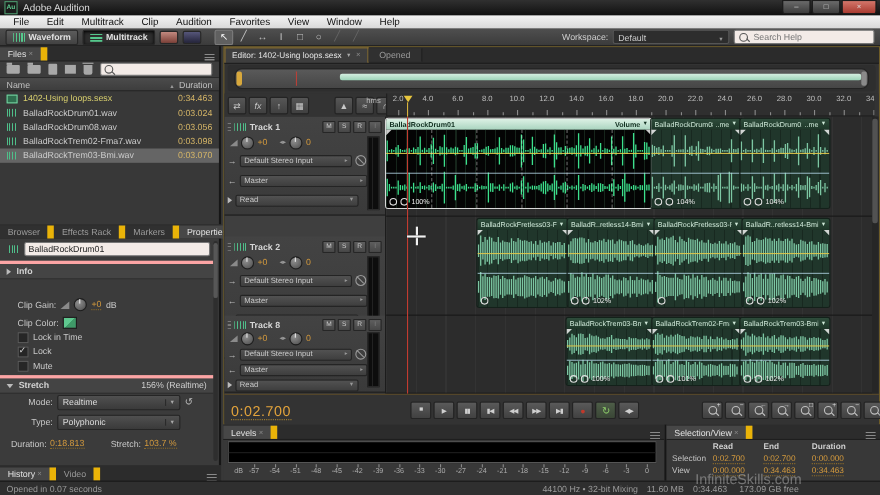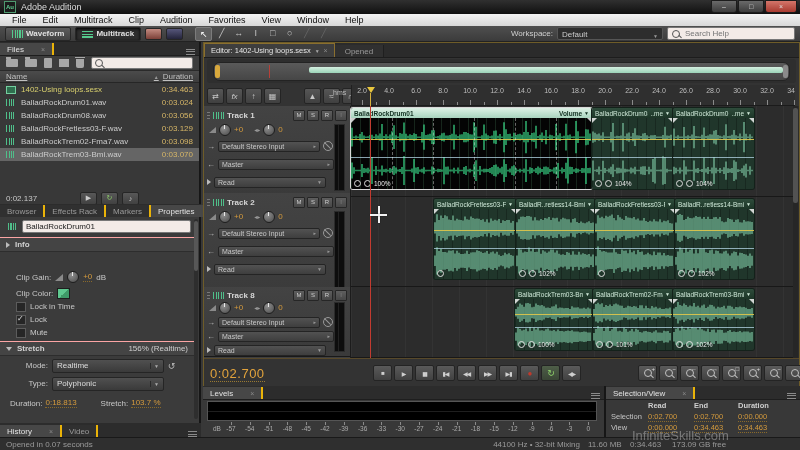--- a/index.html
+++ b/index.html
@@ -27,53 +27,53 @@
   .tool.dis{color:#666;}
   .wslabel{margin-left:auto;color:#cfcfcf;}
   .wsel{width:96px;height:11px;background:#2d2d2d;border:1px solid #555;border-radius:2px;display:flex;align-items:flex-end;padding:0 4px;color:#ccc;}
   .wsel .arr{margin-left:auto;font-size:5px;color:#999;}
   .searchbox{width:118px;height:11px;background:#f3ebe7;border:1px solid #777;border-radius:2px;display:flex;align-items:center;gap:3px;padding:0 4px;}
   .searchbox input{border:none;background:transparent;font-size:8px;color:#333;width:90px;outline:none;font-family:inherit;}
   .mag{position:relative;width:6px;height:6px;border:1.3px solid #555;border-radius:50%;flex:none;}
   .mag::after{content:"";position:absolute;width:4px;height:1.3px;background:#555;right:-3px;bottom:-1px;transform:rotate(45deg);}
   
   .ptabs{background:#2c2c2c;border-bottom:1px solid #1e1e1e;display:flex;align-items:flex-end;height:13px;}
-  .ptab{padding:0 7px;background:#303030;color:#9a9a9a;border-right:2px solid #eab308;height:12px;display:flex;gap:17px;align-items:center;white-space:nowrap;}
+  .ptab{padding:0 7px;background:#303030;color:#9a9a9a;border-right:6px solid #eab308;height:12px;display:flex;gap:2px;align-items:center;white-space:nowrap;}
   .ptab.active{background:#474747;color:#e2e2e2;}
   .closex{color:#8a8a8a;font-size:7px;}
   .pmenu{margin-left:auto;margin-right:4px;width:9px;height:7px;background:repeating-linear-gradient(0deg,#8a8a8a 0 1px,transparent 1px 2.5px);}
   
   #files{left:0;top:42px;width:201px;height:162px;background:#383838;border-right:2px solid #161616;box-sizing:border-box;}
   #fileicons{display:flex;align-items:center;gap:7px;height:14px;padding:0 6px;background:#3d3d3d;border-bottom:1px solid #2a2a2a;}
   .fi{background:#a8a8a8;}
   .fi.folder{width:12px;height:8px;border-radius:1px;position:relative;}
   .fi.folder::before{content:"";position:absolute;top:-2px;left:0;width:5px;height:2px;background:#a8a8a8;}
   .fi.page{width:8px;height:10px;border-radius:1px;}
   .fi.box{width:10px;height:8px;position:relative;}
   .fi.trash{width:8px;height:9px;border-radius:0 0 2px 2px;position:relative;}
   .fi.trash::before{content:"";position:absolute;top:-2px;left:-1px;width:10px;height:1.5px;background:#a8a8a8;}
   .fsearch{flex:1;height:10px;background:#f3ebe7;border:1px solid #777;border-radius:2px;display:flex;align-items:center;gap:3px;padding:0 3px;}
-  #filecols{display:flex;height:11px;background:linear-gradient(#4b4b4b,#3d3d3d);border-bottom:1px solid #262626;align-items:center;padding:0 6px;color:#c0c0c0;text-decoration:underline;}
+  #filecols{display:flex;height:11px;background:linear-gradient(#4b4b4b,#3d3d3d);border-bottom:1px solid #262626;align-items:flex-end;padding:0 6px;color:#c0c0c0;}
   .sortarr{margin-left:auto;font-size:5px;color:#999;padding-right:4px;}
   .file-row{display:flex;align-items:center;height:13px;padding:0 6px;gap:5px;}
   .file-row.sel{background:#656565;}
   .fwav{width:10px;height:7px;background:repeating-linear-gradient(90deg,#4fbf8a 0 1px,transparent 1px 2.5px);flex:none;}
   .fses{width:10px;height:8px;background:#2f6f4f;border:1px solid #73cf9f;box-sizing:border-box;flex:none;}
   .fname{white-space:nowrap;overflow:hidden;flex:1;color:#cccccc;}
   .fname.sess{color:#d9d06e;}
   .fdur{color:#d6b667;width:42px;text-align:right;flex:none;}
   #fhscroll{left:2px;top:101px;width:193px;height:6px;background:#2a2a2a;border-radius:3px;position:relative;}
   #fhscroll .thumb{position:absolute;left:2px;top:1px;width:72px;height:4px;background:#5c5c5c;border-radius:2px;}
   #ffooter{display:flex;align-items:center;gap:4px;padding:0 6px;height:14px;}
   .fbtn{width:15px;height:11px;background:linear-gradient(#585858,#414141);border:1px solid #262626;border-radius:2px;color:#ccc;font-size:7px;display:flex;align-items:center;justify-content:center;}
   
   #lefttabs{left:0;top:204px;width:201px;height:13px;}
   #properties{left:0;top:217px;width:201px;height:206px;background:#3b3b3b;border-right:2px solid #161616;box-sizing:border-box;}
   .prow{position:absolute;left:0;right:8px;display:flex;align-items:center;gap:4px;padding-left:8px;}
-  .psect{position:absolute;left:0;right:5px;display:flex;align-items:center;gap:5px;background:#444444;border-top:1px solid #fca5a5;border-bottom:1px solid #2d2d2d;padding:2px 6px;font-weight:bold;color:#d2d2d2;}
+  .psect{position:absolute;left:0;right:5px;display:flex;align-items:center;gap:5px;background:#444444;border-top:3px solid #fca5a5;border-bottom:1px solid #2d2d2d;padding:2px 6px;font-weight:bold;color:#d2d2d2;}
   .tri-r{width:0;height:0;border-left:4px solid #bbb;border-top:3px solid transparent;border-bottom:3px solid transparent;}
   .tri-d{width:0;height:0;border-top:4px solid #bbb;border-left:3.5px solid transparent;border-right:3.5px solid transparent;}
   .nameinput{flex:1;height:11px;background:#f3ebe7;border:1px solid #777;border-radius:2px;color:#222;font-size:8px;padding:0 3px;font-family:inherit;outline:none;}
   .knob{width:10px;height:10px;border-radius:50%;background:radial-gradient(circle at 35% 30%,#909090,#4a4a4a);border:1px solid #1e1e1e;position:relative;flex:none;}
   .knob::after{content:"";position:absolute;left:4px;top:0;width:1px;height:4px;background:#e8e8e8;}
   .fadetri{width:0;height:0;border-bottom:7px solid #8a8a8a;border-left:8px solid transparent;}
   .oval{color:#d49a3d;}
   .ovu{color:#d49a3d;border-bottom:1px dotted #8a6a2a;}
   .swatch{width:11px;height:9px;background:linear-gradient(135deg,#5fc88f 50%,#3f9a68 50%);border:1px solid #1e1e1e;}
   .cb{width:8px;height:8px;background:#262626;border:1px solid #5c5c5c;position:relative;flex:none;}
@@ -81,21 +81,21 @@
   .dd{height:12px;background:linear-gradient(#505050,#3a3a3a);border:1px solid #252525;border-radius:2px;display:flex;align-items:center;padding:0 4px;color:#dcdcdc;}
   .dd .arr{margin-left:auto;font-size:5px;color:#aaa;border-left:1px solid #2a2a2a;padding-left:3px;}
   #pscroll{position:absolute;right:1px;top:2px;width:4px;height:200px;background:#2e2e2e;border-radius:2px;}
   #pscroll .thumb{position:absolute;top:2px;left:0;width:4px;height:50px;background:#575757;border-radius:2px;}
   
   #bltabs{left:0;top:423px;width:201px;height:14px;}
   #statusbar{left:0;top:437px;width:800px;height:13px;background:#2f2f2f;border-top:1px solid #191919;box-sizing:border-box;color:#9a9a9a;}
   #statusbar span{position:absolute;top:2px;}
   
   #editor{left:203px;top:42px;width:597px;height:344px;background:#333;border:1px solid #6e5c28;box-sizing:border-box;}
-  .etabbar{position:absolute;left:0;top:0;right:0;height:14px;background:#2b2b2b;border-bottom:1px solid #1d1d1d;display:flex;align-items:flex-end;}
+  .etabbar{position:absolute;left:0;top:0;right:0;height:14px;background:#2b2b2b;border-bottom:1px solid #1d1d1d;display:flex;align-items:center;}
   .etab{height:13px;display:flex;align-items:center;gap:4px;padding:0 6px;background:#3e3e3e;border:1px solid #8a6f2f;border-bottom:none;color:#e6e6e6;white-space:nowrap;}
   .etab .arr{font-size:5px;color:#aaa;}
   .etab2{height:12px;display:flex;align-items:center;padding:0 10px;background:#303030;border-right:1px solid #1f1f1f;color:#9a9a9a;}
   #navigator{position:absolute;left:3px;top:16px;right:3px;height:24px;background:#2e2e2e;border-radius:3px;}
   #navbar{position:absolute;left:6px;right:6px;top:3px;height:17px;background:linear-gradient(#5a5a5a,#464646);border:1px solid #232323;border-radius:7px;}
   #navband{position:absolute;left:95px;right:6px;top:4px;height:6px;background:linear-gradient(#d5efe1,#9cd4b8);border-radius:2px;}
   #navline{position:absolute;left:55px;top:2px;width:1px;height:13px;background:#b84038;}
   .navhandle{position:absolute;top:2px;width:5px;height:13px;border-radius:2px;}
   
   #rulerrow{position:absolute;left:0;top:42px;right:0;height:21px;background:#333;}
@@ -261,42 +261,31 @@
           <div class="fname">BalladRockDrum01.wav</div>
           <div class="fdur">0:03.024</div>
         </div>
         <div class="file-row">
           <div class="fwav"></div>
           <div class="fname">BalladRockDrum08.wav</div>
           <div class="fdur">0:03.056</div>
         </div>
         <div class="file-row">
           <div class="fwav"></div>
-          <div class="fname">BalladRockFretless03-F.wav</div>
-          <div class="fdur">0:03.129</div>
-        </div>
-        <div class="file-row">
-          <div class="fwav"></div>
           <div class="fname">BalladRockTrem02-Fma7.wav</div>
           <div class="fdur">0:03.098</div>
         </div>
         <div class="file-row sel">
           <div class="fwav"></div>
           <div class="fname">BalladRockTrem03-Bmi.wav</div>
           <div class="fdur">0:03.070</div>
         </div>
       </div>
     <div id="fhscroll" class="abs" style="top:143px;">
         <div class="thumb"></div>
-      </div>
-    <div id="ffooter" class="abs" style="left:0;top:149px;width:199px;">
-      <span style="width:70px;">0:02.137</span>
-    <div class="fbtn">▶</div>
-        <div class="fbtn" style="color: rgb(142, 208, 106);">↻</div>
-        <div class="fbtn">♪</div>
       </div>
   </div>
 
   <div id="lefttabs" class="abs ptabs">
       <div class="ptab">
         <div>Browser</div>
       </div>
       <div class="ptab">
         <div>Effects Rack</div>
       </div>
@@ -526,21 +515,21 @@
               </div>
             </div>
             <div class="hrow" style="left: 3px; top: 70px; width: 140px; height: 12px;">
               <div class="tri-r"></div>
               <div class="hsel" style="width: 112px;">
                 <div>Read</div>
                 <div class="arr">▼</div>
               </div>
             </div>
           </div>
-          <div class="thead" style="position: absolute; left: 0px; top: 87px; width: 146px; height: 111px;">
+          <div class="thead" style="position: absolute; left: 0px; top: 109px; width: 146px; height: 111px;">
             <div class="hrow" style="left: 3px; top: 4px; width: 140px; height: 10px;">
               <div class="grip"></div>
               <div class="twave"></div>
               <div class="tname">Track 2</div>
               <div class="hbtns" style="margin-left: auto; display: flex; gap: 2px;">
                 <div class="hbtn">M</div>
                 <div class="hbtn">S</div>
                 <div class="hbtn">R</div>
                 <div class="hbtn" style="color: rgb(127, 127, 127);">I</div>
               </div>

